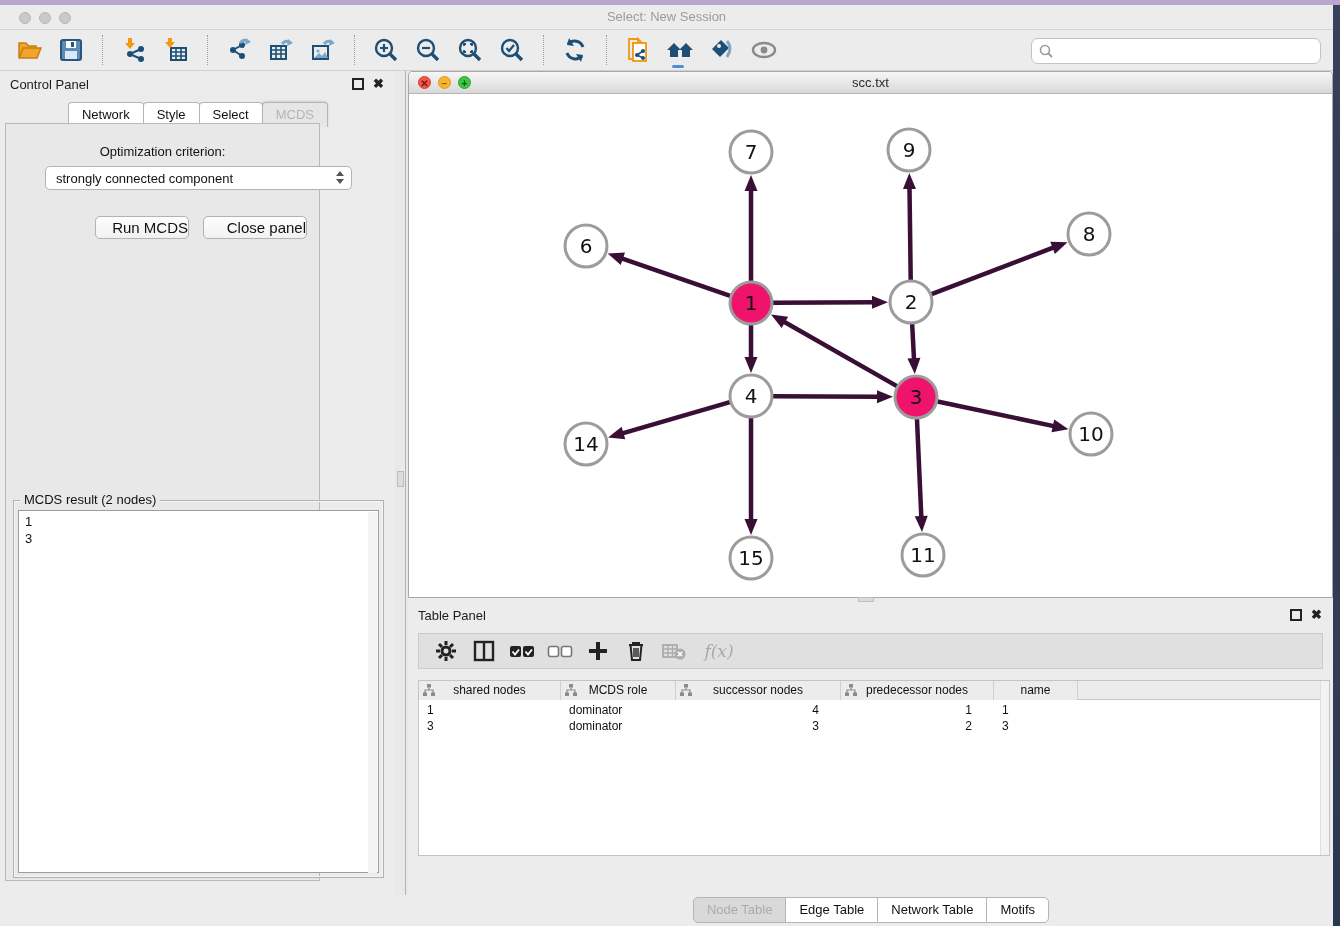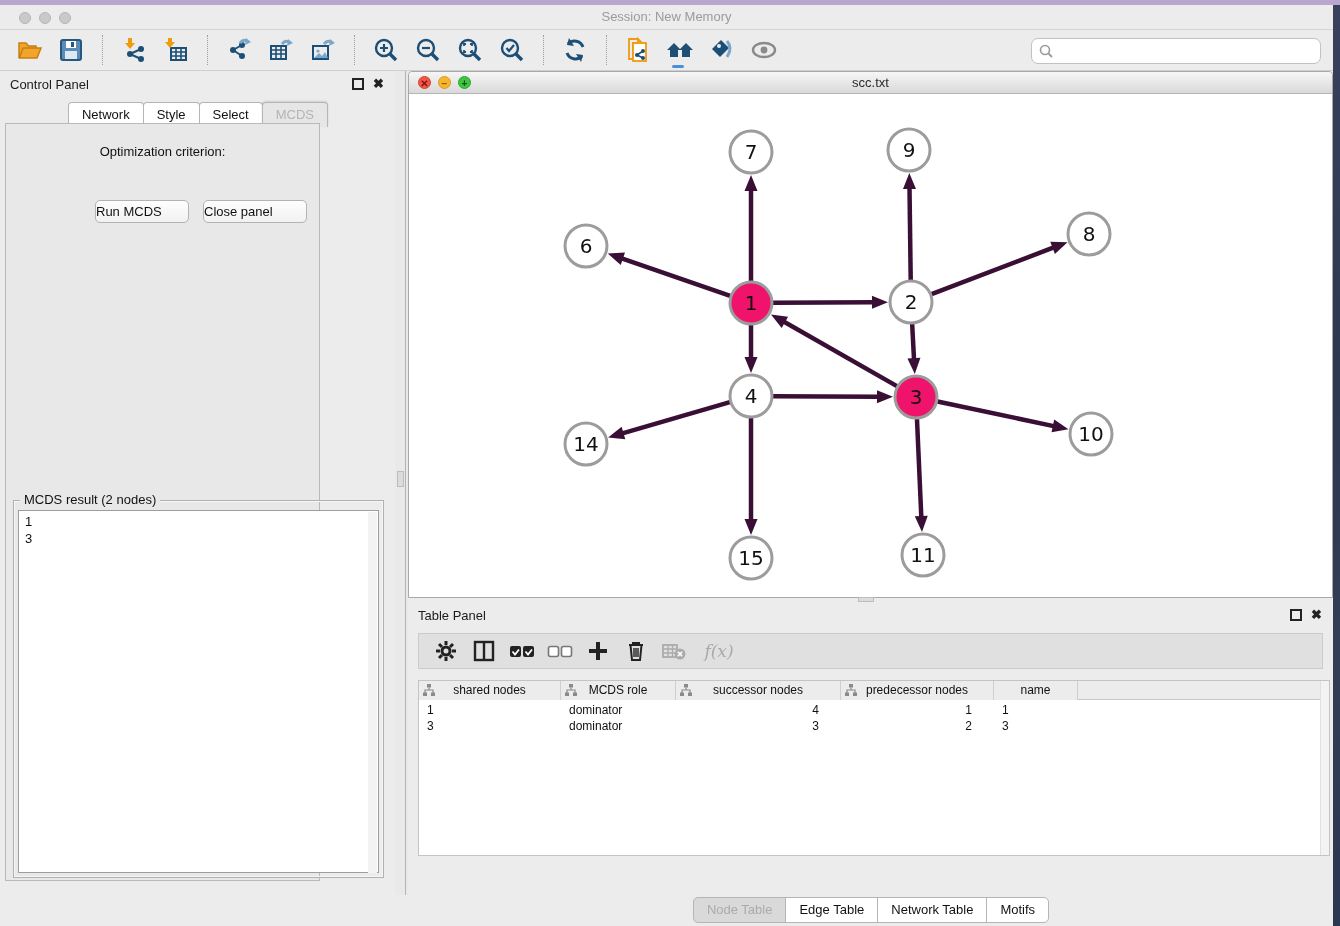--- a/index.html
+++ b/index.html
@@ -42,23 +42,23 @@
   .cp-pane { position:absolute; left:5px; top:52px; width:315px; height:758px; background:#e8e8e8;
     border:1px solid #b9b9b9; }
   .crit-label { position:absolute; left:0; width:100%; top:20px; text-align:center; font-size:13px; color:#111; }
   .crit-select { position:absolute; left:39px; top:42px; width:307px; height:24px; background:#fff;
     border:1px solid #b3b3b3; border-radius:5px; font-size:13px; color:#111; display:flex;
     align-items:center; padding-left:10px; }
   .chev { position:absolute; right:7px; top:4px; }
   .chev div { width:0; height:0; border-left:4px solid transparent; border-right:4px solid transparent; }
   .chev .up { border-bottom:5px solid #555; margin-bottom:3px; }
   .chev .dn { border-top:5px solid #555; }
-  .cp-btn { position:absolute; top:76px; height:23px; background:linear-gradient(#fefefe,#f1f1f1);
-    border:1px solid #b3b3b3; border-radius:5px; font-size:13px; color:#111; display:flex;
-    align-items:center; justify-content:flex-start; }
+  .cp-btn { position:absolute; top:92px; height:23px; background:linear-gradient(#fefefe,#f1f1f1);
+    border:1px solid #b3b3b3; border-radius:5px; font-size:15px; color:#111; display:flex;
+    align-items:center; justify-content:flex-end; }
   .fieldset { position:absolute; left:7px; top:376px; width:371px; height:378px;
     border:1px solid #b0b0b0; box-shadow:inset 0 0 0 1px #f6f6f6; }
   .fieldset .legend { position:absolute; left:6px; top:-9px; background:#e8e8e8; padding:0 4px;
     font-size:13px; color:#111; }
   .result-area { position:absolute; left:4px; top:9px; width:361px; height:363px; background:#fff;
     border:1px solid #9d9d9d; font-size:13px; color:#111; padding:2px 0 0 6px; line-height:17px;
     white-space:pre; }
   .result-scroll { position:absolute; right:1px; top:1px; width:9px; height:361px; background:#f3f3f3; }
 
   
@@ -120,21 +120,21 @@
 
 <div id="top-strip"></div>
 <div id="right-strip"></div>
 
 <div id="app">
 
   <div class="titlebar">
     <div class="tl-dot" style="left:19px"></div>
     <div class="tl-dot" style="left:39px"></div>
     <div class="tl-dot" style="left:59px"></div>
-    <div class="title">Session: New Memory</div>
+    <div class="title">Select: New Session</div>
   </div>
 
   <div class="toolbar">
     <div class="tb-ico">
       <svg width="26" height="26">
           <path d="M3 21 L3 6 H10 L12.5 9 H20 V11" fill="#f3a42a" stroke="#c87f10" stroke-width="1.5"></path>
           <path d="M3.5 21 L7 11 H25 L21 21 Z" fill="#f3a42a" stroke="#c87f10" stroke-width="1.5"></path>
         </svg>
     </div>
     <div class="tb-ico">
@@ -276,20 +276,27 @@
       <div class="wbtn" style="right:10px; font-weight:bold">✖</div>
     </div>
     <div class="tabs-row" id="cp-tabs">
         <div class="tab">Network</div>
         <div class="tab">Style</div>
         <div class="tab">Select</div>
         <div class="tab active">MCDS</div>
       </div>
     <div class="cp-pane">
       <div class="crit-label">Optimization criterion:</div>
+      <div class="crit-select">
+        <span>strongly connected component</span>
+        <div class="chev">
+            <div class="up"></div>
+            <div class="dn"></div>
+          </div>
+      </div>
       <div class="cp-btn" style="left:89px; width:94px">
         <span>Run MCDS</span>
       </div>
       <div class="cp-btn" style="left:197px; width:104px">
         <span>Close panel</span>
       </div>
       <div class="fieldset">
         <div class="legend">MCDS result (2 nodes)</div>
         <div class="result-area" id="mcds-result">1
 3<div class="result-scroll"></div></div>

